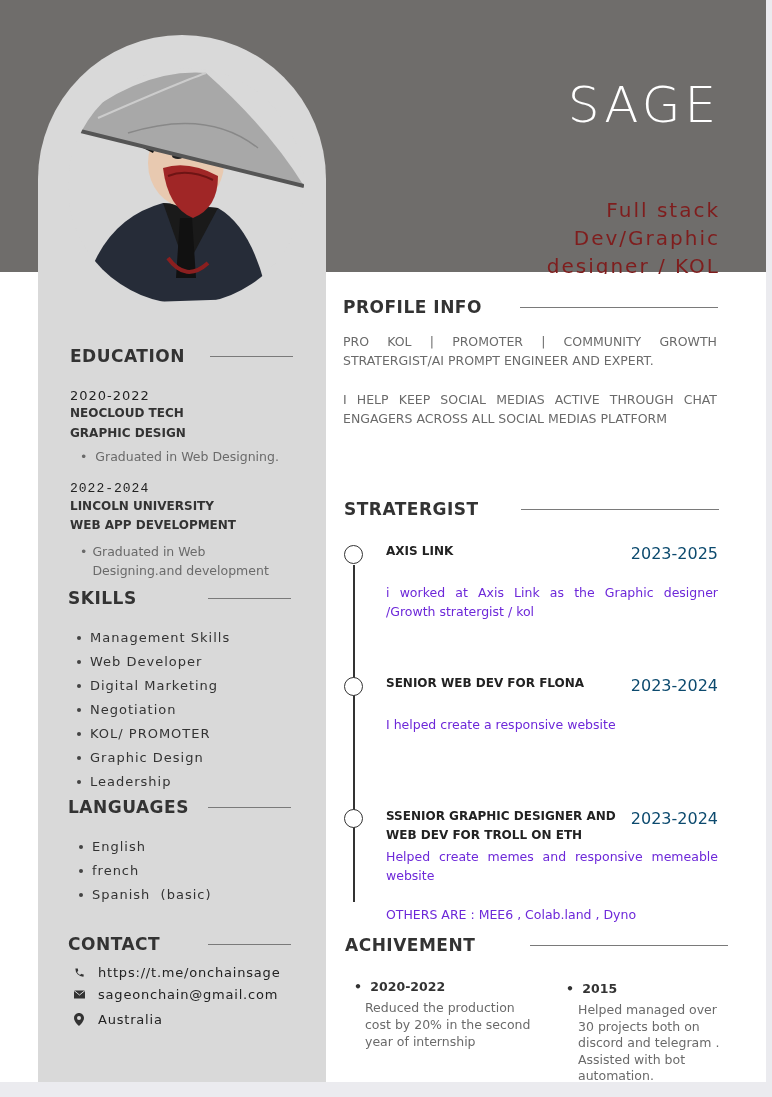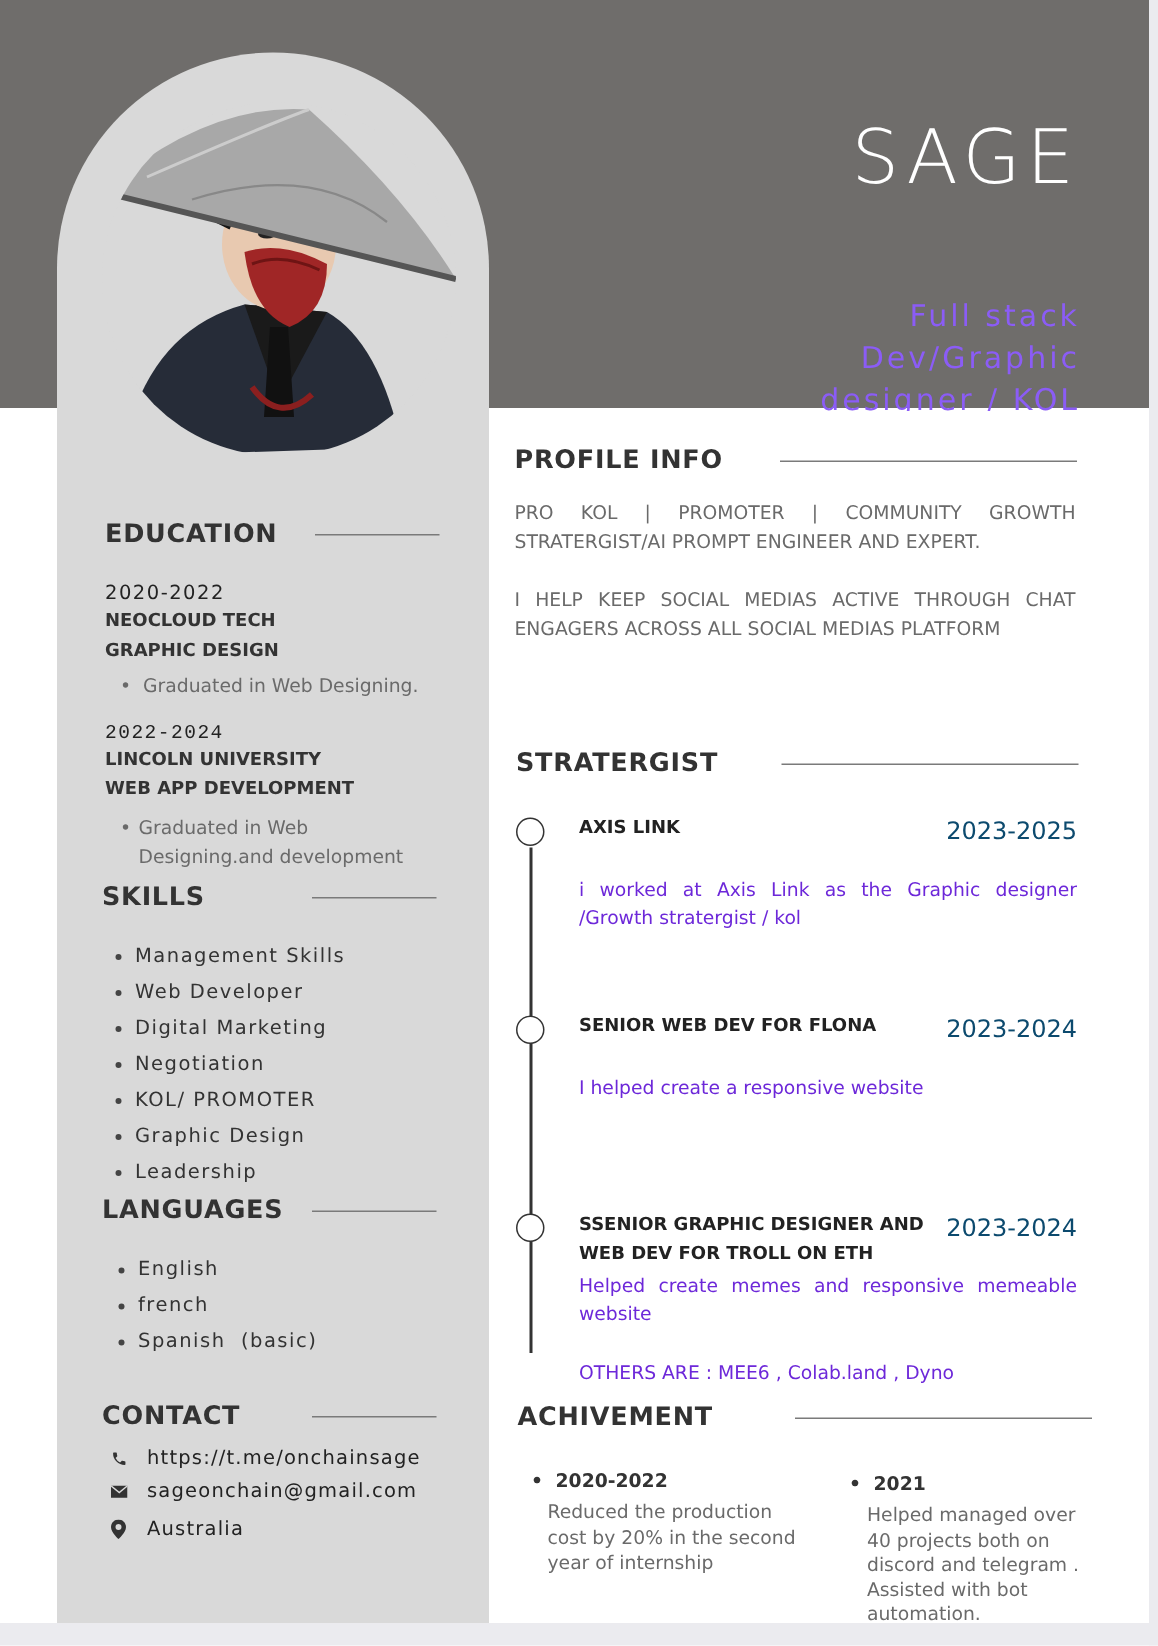--- a/index.html
+++ b/index.html
@@ -3,21 +3,21 @@
 <meta charset="utf-8">
 <style>
   html, body { margin:0; padding:0; }
   body { width:772px; height:1097px; background:#ebebef; position:relative; overflow:hidden; font-family:"Liberation Sans", sans-serif; }
   .page { position:absolute; left:0; top:0; width:766px; height:1082px; background:#ffffff; overflow:hidden; }
   .header { position:absolute; left:0; top:0; width:766px; height:272px; background:#6f6d6b; }
   .rightstrip { position:absolute; left:766px; top:0; width:6px; height:1097px; background:#ebebef; }
   .sidebar { position:absolute; left:38px; top:35px; width:288px; height:1047px; background:#d9d9d9; border-radius:144px 144px 0 0; }
   .avatar { position:absolute; left:68px; top:68px; width:236px; height:236px; border-radius:50%; overflow:hidden; background:#d9d9d9; }
   .name { position:absolute; right:46px; top:76px; color:#fff; font-size:50px; letter-spacing:4px; font-family:"DejaVu Sans", sans-serif; font-weight:300; }
-  .role { position:absolute; right:46px; top:196px; width:220px; text-align:right; color:#8b5cf6; font-size:20px; letter-spacing:2px; line-height:28px; font-family:"DejaVu Sans", sans-serif; height:78px; overflow:hidden; }
+  .role { position:absolute; right:46px; top:196px; width:220px; text-align:right; color:#7f1d1d; font-size:20px; letter-spacing:2px; line-height:28px; font-family:"DejaVu Sans", sans-serif; height:78px; overflow:hidden; }
   .sec-title { position:absolute; font-family:"DejaVu Sans", sans-serif; font-weight:bold; font-size:17px; color:#333; letter-spacing:0.5px; }
   .rule { position:absolute; height:1px; background:#7a7a7a; }
   .small { font-family:"DejaVu Sans", sans-serif; font-size:12.5px; color:#6a6a6a; }
   .bold-sm { font-family:"DejaVu Sans", sans-serif; font-weight:bold; font-size:12px; color:#333; }
   .year { position:absolute; font-family:"DejaVu Sans", sans-serif; font-size:13px; color:#222; letter-spacing:1px; }
   .list { position:absolute; margin:0; padding:0; list-style:none; }
   .list li { position:relative; padding-left:22px; font-family:"DejaVu Sans", sans-serif; font-size:13px; color:#333; letter-spacing:1px; height:24px; line-height:24px; }
   .list li::before { content:""; position:absolute; left:9px; top:10px; width:4px; height:4px; border-radius:50%; background:#444; }
   .justify { text-align:justify; }
   .contact-row { position:absolute; left:72px; display:flex; align-items:center; font-family:"DejaVu Sans", sans-serif; font-size:13px; color:#222; letter-spacing:0.8px; }
@@ -161,17 +161,17 @@
   <div class="rule" style="left:530px;top:945px;width:198px;"></div>
 
   <div class="bold-sm" style="position:absolute;left:354px;top:979px;font-size:12.5px;">
     <span>•</span>
     <span style="margin-left:4px;">2020-2022</span>
   </div>
   <div class="small" style="position:absolute;left:365px;top:999px;width:168px;line-height:17px;">Reduced the production cost by 20% in the second year of internship</div>
 
   <div class="bold-sm" style="position:absolute;left:566px;top:981px;font-size:12.5px;">
     <span>•</span>
-    <span style="margin-left:4px;">2021</span>
+    <span style="margin-left:4px;">2015</span>
   </div>
-  <div class="small" style="position:absolute;left:578px;top:1002px;width:152px;line-height:16.5px;height:80px;overflow:hidden;">Helped managed over 40 projects both on discord and telegram . Assisted with bot automation.</div>
+  <div class="small" style="position:absolute;left:578px;top:1002px;width:152px;line-height:16.5px;height:80px;overflow:hidden;">Helped managed over 30 projects both on discord and telegram . Assisted with bot automation.</div>
 </div>
 <div class="rightstrip"></div>
 
 </body></html>

